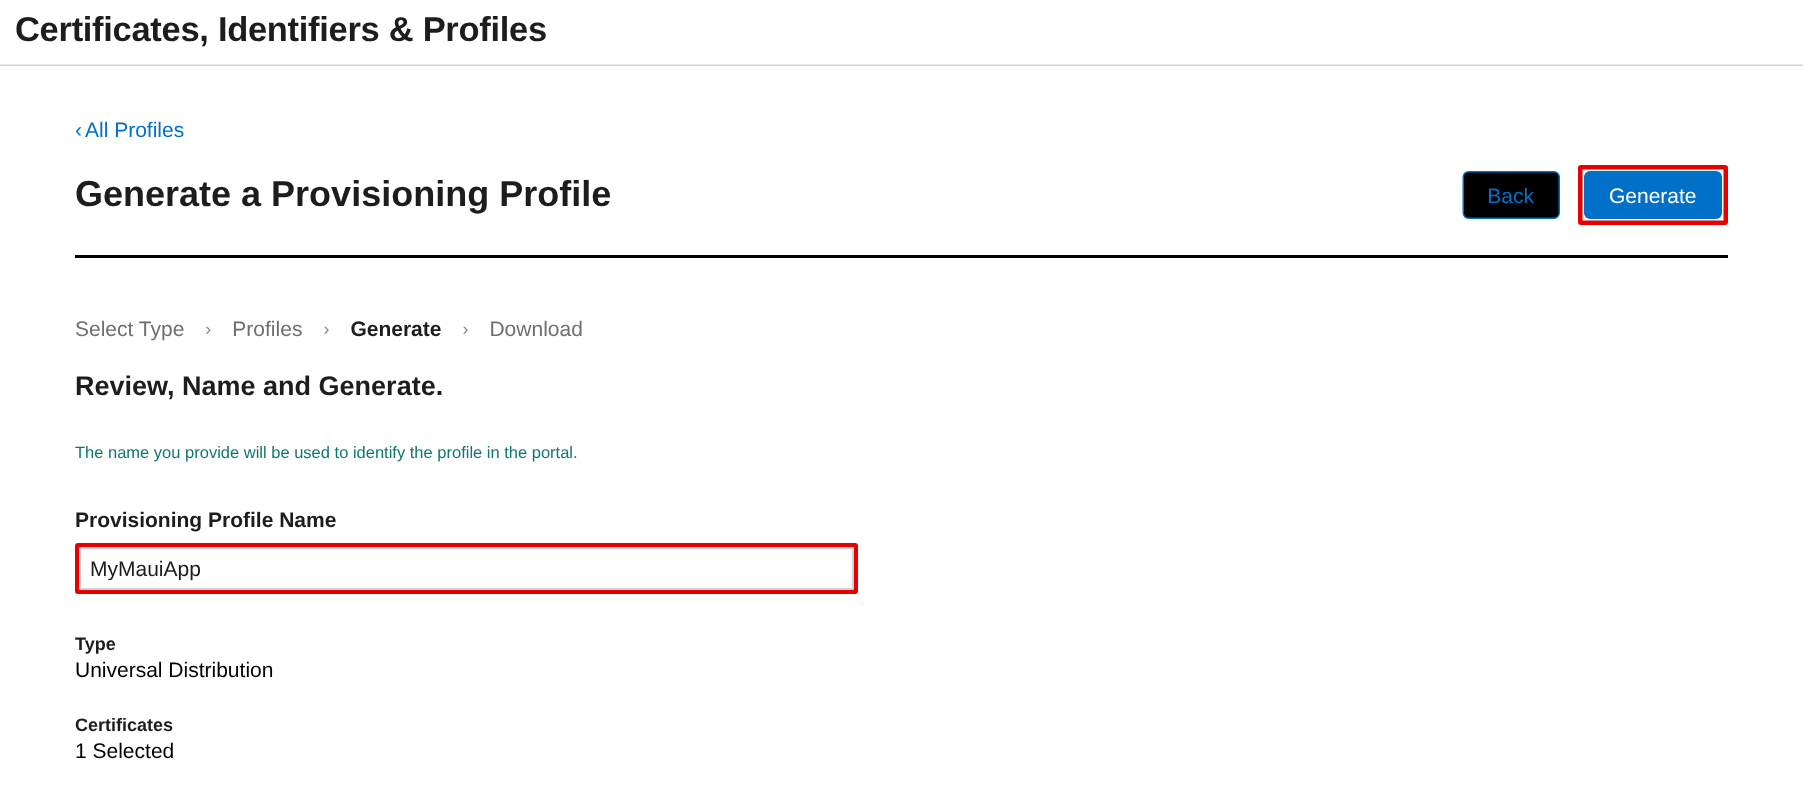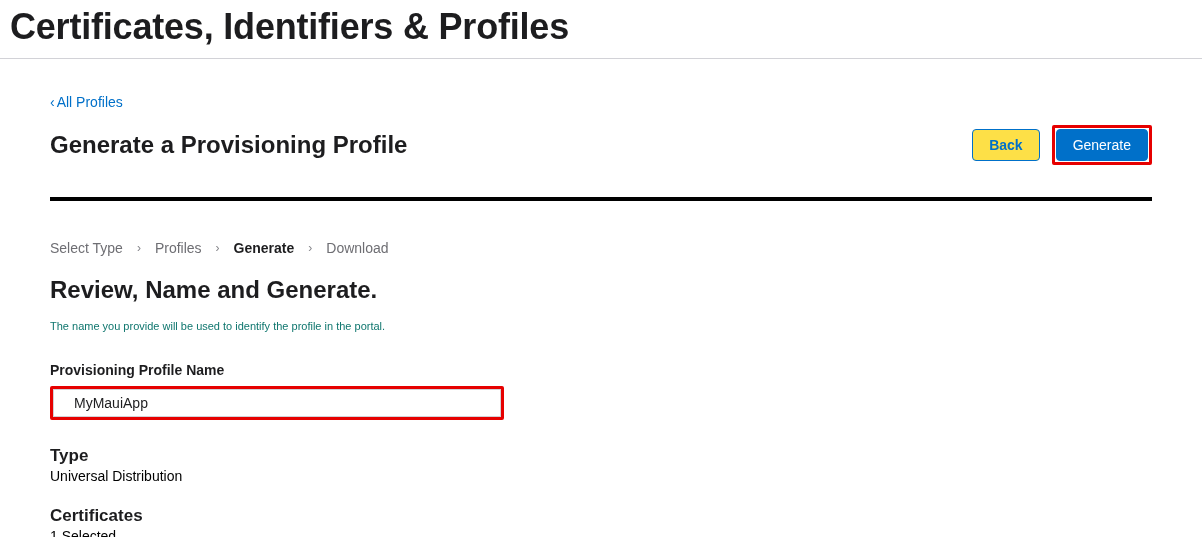--- a/index.html
+++ b/index.html
@@ -7,21 +7,21 @@
     font-family: -apple-system, BlinkMacSystemFont, "Segoe UI", Helvetica, Arial, sans-serif;
     background: #fff;
     color: #1d1d1f;
     width: 1202px;
   }
   .page-header {
     padding: 6px 10px 10px 10px;
     border-bottom: 1px solid #d2d2d7;
   }
   .page-header h1 {
-    font-size: 36px;
+    font-size: 23px;
     font-weight: 700;
     letter-spacing: -0.2px;
   }
   .content {
     padding: 0 50px;
   }
   .back-link {
     margin-top: 34px;
     margin-bottom: 14px;
   }
@@ -32,45 +32,44 @@
     cursor: pointer;
   }
   .back-link .chev {
     font-size: 14px;
     margin-right: 2px;
   }
   .title-row {
     display: flex;
     align-items: center;
     justify-content: space-between;
-    padding-bottom: 32px;
-    border-bottom: 4px solid #000000;
+    padding-bottom: 20px;
+    border-bottom: 2px solid #000000;
   }
   .title-row h2 {
     font-size: 24px;
     font-weight: 700;
   }
   .btn-group {
     display: flex;
     gap: 12px;
     align-items: center;
   }
   .btn {
     font-size: 14px;
     padding: 6px 16px;
     border-radius: 4px;
     cursor: pointer;
     border: 1px solid;
     line-height: 1.3;
   }
   .btn-secondary {
-    background: #fde047;
+    background: #000000;
     border-color: #0070c9;
     color: #0070c9;
-    font-weight: bold;
   }
   .btn-primary {
     background: #0070c9;
     border-color: #0070c9;
     color: #fff;
   }
   .highlight-wrap {
     border: 3px solid #e60000;
     border-radius: 2px;
     display: inline-block;
@@ -87,56 +86,56 @@
   }
   .breadcrumb .crumb.active {
     color: #1d1d1f;
     font-weight: 600;
   }
   .breadcrumb .sep {
     color: #86868b;
     font-size: 12px;
   }
   .section-heading {
-    font-size: 24px;
+    font-size: 18px;
     font-weight: 700;
-    margin-bottom: 16px;
+    margin-bottom: 28px;
   }
   .section-sub {
     font-size: 11px;
     color: #0f766e;
     margin-bottom: 30px;
   }
   .field-label {
     font-size: 14px;
     font-weight: 600;
     color: #1d1d1f;
     margin-bottom: 8px;
   }
   .input-highlight {
     border: 3px solid #e60000;
     display: inline-block;
     border-radius: 2px;
     margin-bottom: 26px;
   }
   .text-input {
-    width: 448px;
-    padding: 5px 20px;
+    width: 516px;
+    padding: 5px 6px;
     font-size: 14px;
     border: 1px solid #d2d2d7;
     outline: none;
     font-family: inherit;
     color: #1d1d1f;
     display: block;
   }
   .kv-block {
     margin-bottom: 22px;
   }
   .kv-label {
-    font-size: 17px;
+    font-size: 12px;
     font-weight: 600;
     color: #1d1d1f;
     margin-bottom: 2px;
   }
   .kv-value {
     font-size: 14px;
     color: #000000;
   }
 </style>
 </head>

